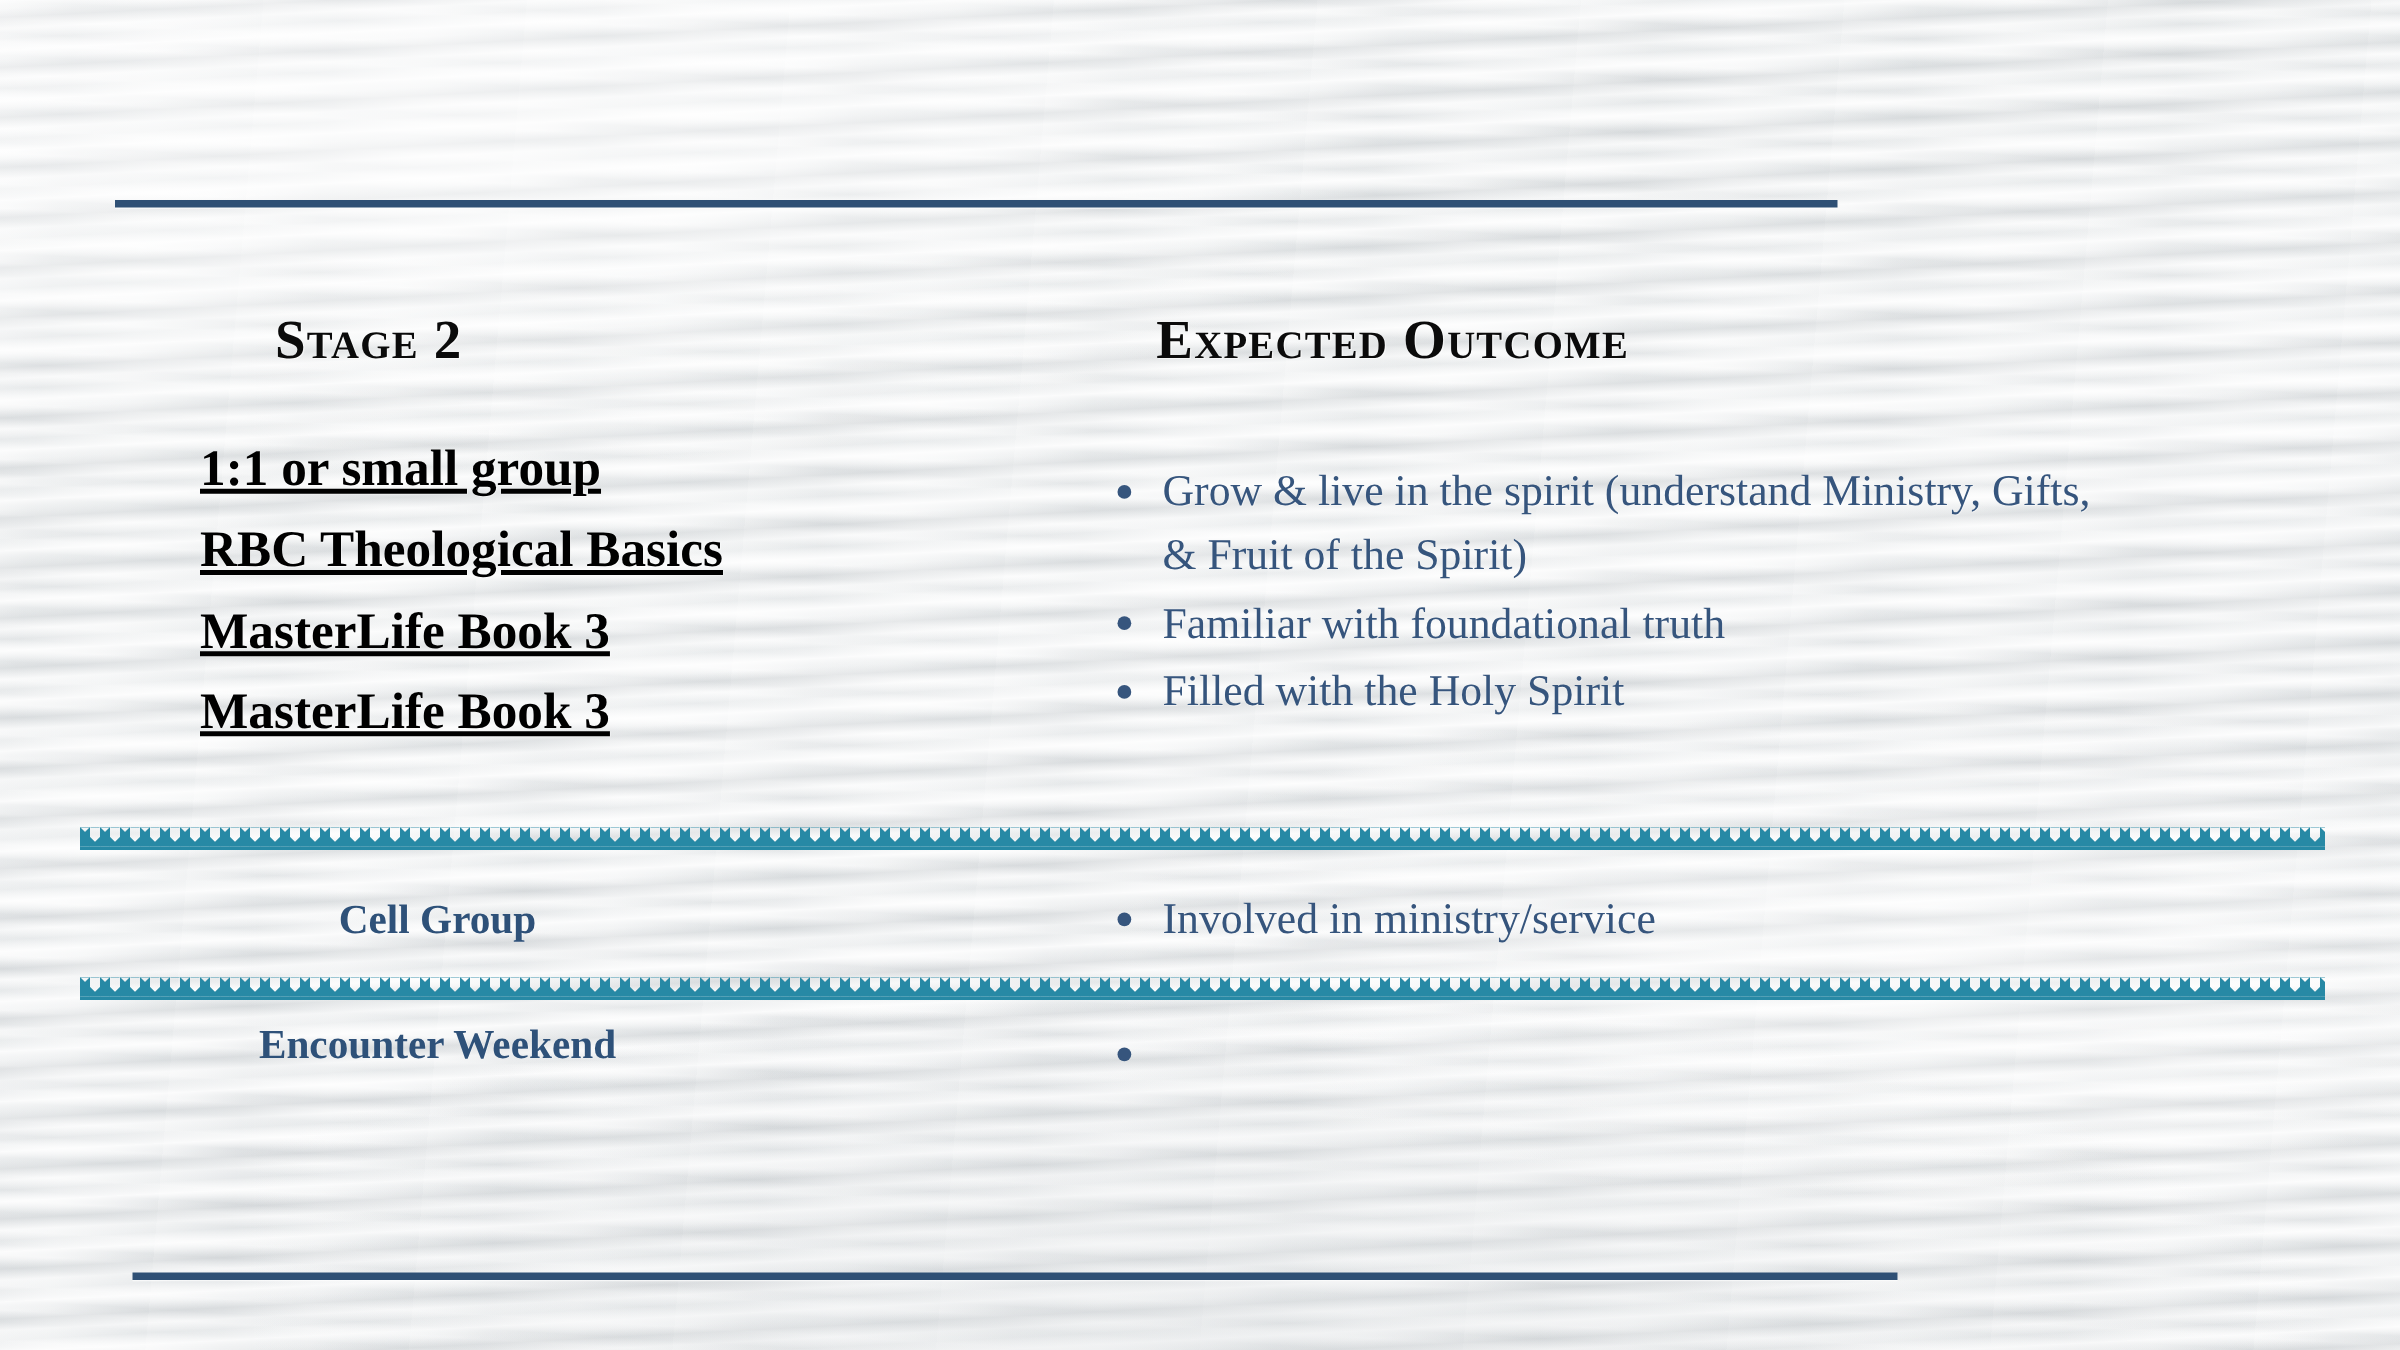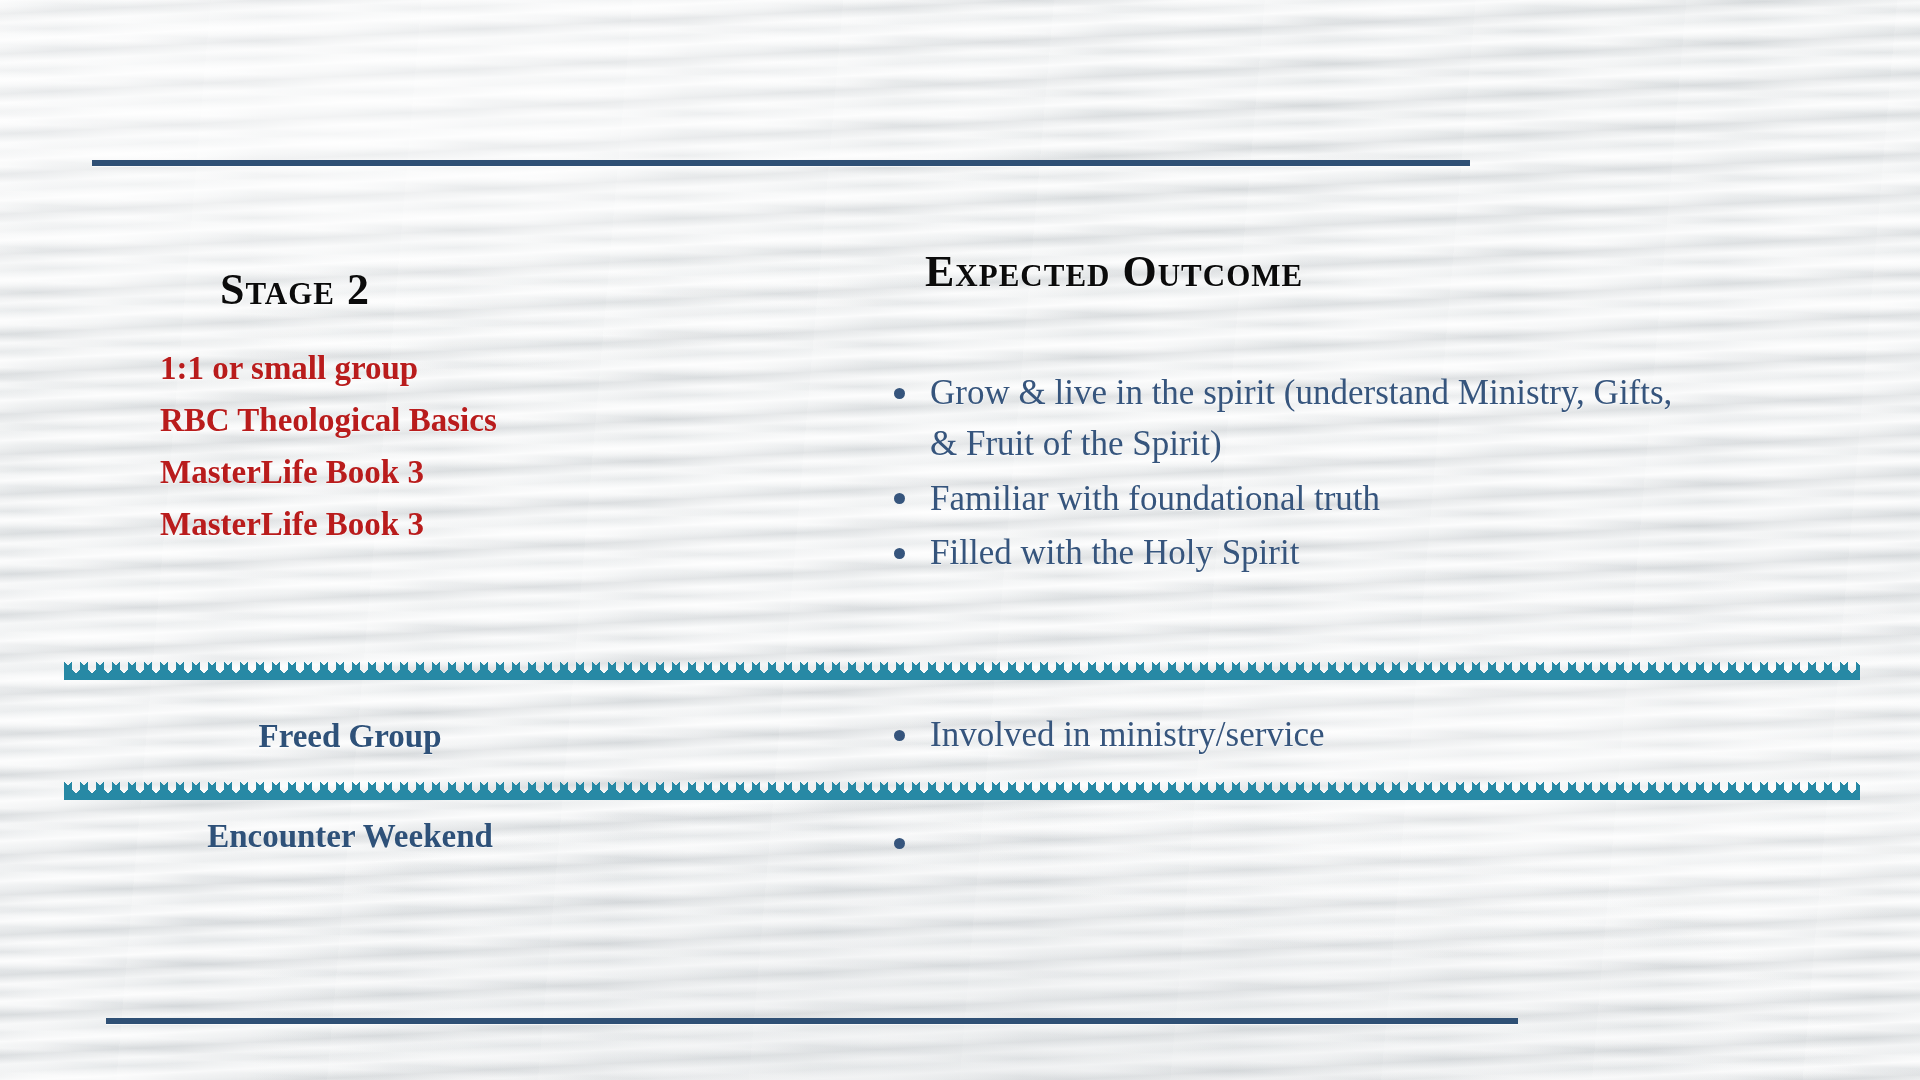--- a/index.html
+++ b/index.html
@@ -106,37 +106,38 @@
   .col-head {
     position: absolute;
     font-size: 44px;
     color: #0b0b0b;
     font-weight: 700;
     font-variant: small-caps;
     letter-spacing: 1px;
     white-space: nowrap;
     text-shadow: 1px 1px 0 rgba(255,255,255,0.55);
   }
-  .col-head.left  { left: 220px; top: 246px; margin-top: 18px; }
+  .col-head.left  { left: 220px; top: 246px; }
   .col-head.right { left: 925px; top: 246px; }
 
   
   .stage-list {
     position: absolute;
     left: 160px;
     top: 342px;
     width: 560px;
   }
   .stage-item {
-    font-size: 33px;
+    font-size: 41px;
     line-height: 1.58;
     font-weight: 700;
-    color: #b91c1c;
+    color: #000000;
     white-space: nowrap;
     text-shadow: 0.5px 0.5px 0 rgba(255,255,255,0.5);
+    text-decoration: underline;
   }
 
   .stage-single {
     position: absolute;
     font-size: 33px;
     font-weight: 700;
     color: #2e5179;
     line-height: 1.5;
     text-align: center;
     text-shadow: 0.5px 0.5px 0 rgba(255,255,255,0.5);
@@ -232,21 +233,21 @@
         <span class="bullet-dot"></span>
         <span>Filled with the Holy Spirit</span>
       </div>
     </div>
 
     <div class="sawtooth saw-1">
       <div class="teeth"></div>
       <div class="baseline"></div>
     </div>
 
-    <div class="stage-single stage-cell">Freed Group</div>
+    <div class="stage-single stage-cell">Cell Group</div>
 
     <div class="outcome-block band2">
       <div class="outcome-item">
         <span class="bullet-dot"></span>
         <span>Involved in ministry/service</span>
       </div>
     </div>
 
     <div class="sawtooth saw-2">
       <div class="teeth"></div>

